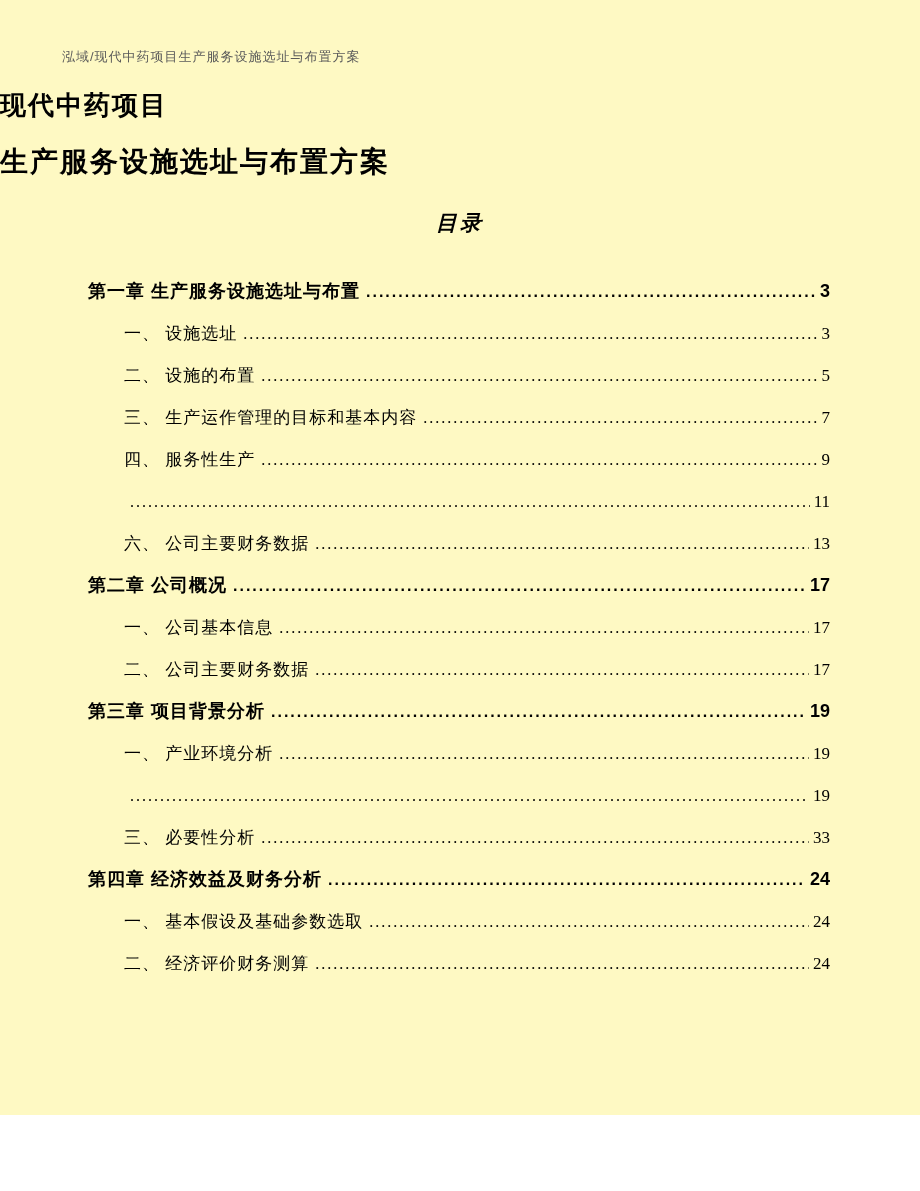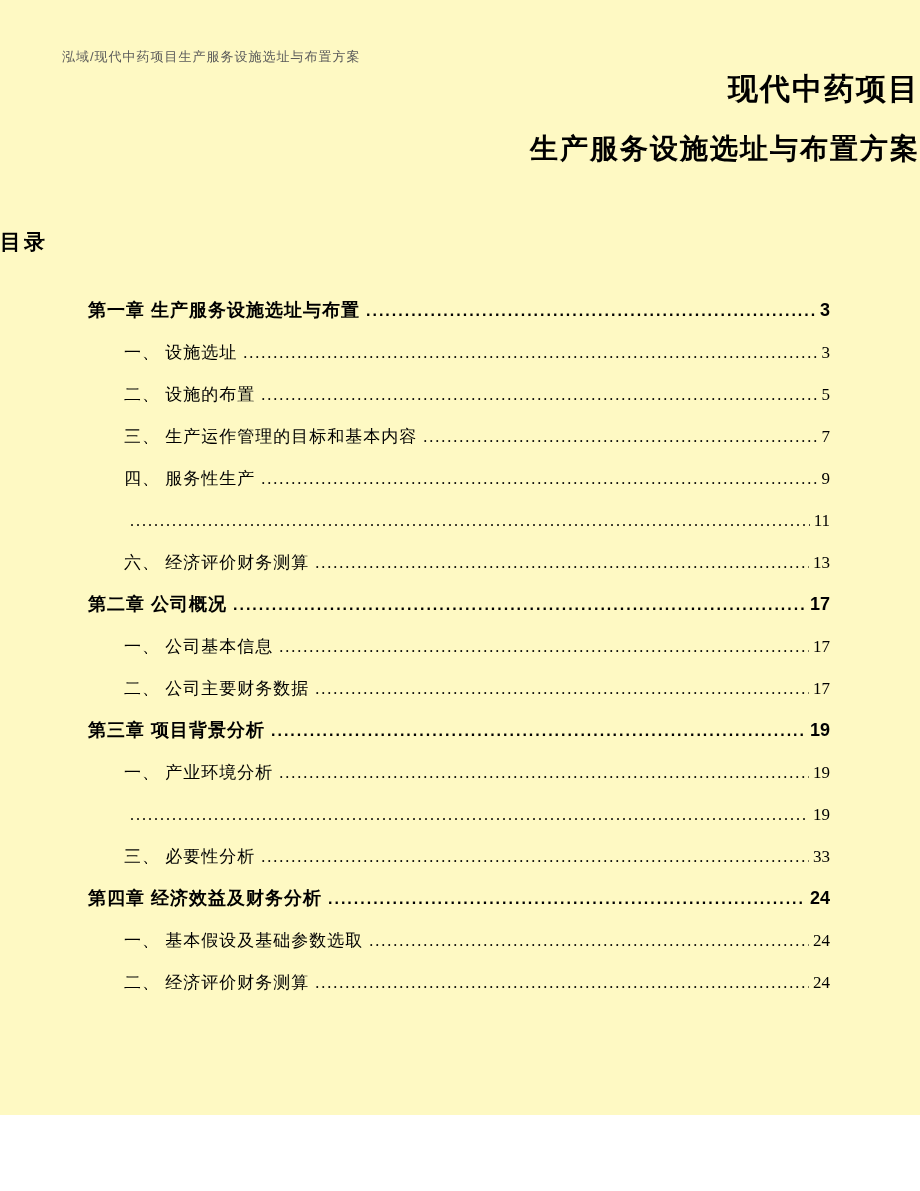--- a/index.html
+++ b/index.html
@@ -19,41 +19,43 @@
   .doc-header {
     position: absolute;
     top: 48px;
     left: 62px;
     font-size: 13px;
     color: #5a5a5a;
     font-family: "Liberation Sans", sans-serif;
     letter-spacing: 1px;
   }
   .title {
-    margin-top: 69px;
-    text-align: right;
-    font-size: 30px;
+    margin-top: 88px;
+    text-align: left;
+    font-size: 26px;
     font-weight: bold;
     font-family: "Liberation Sans", sans-serif;
     letter-spacing: 2px;
   }
   .subtitle {
     margin-top: 20px;
-    text-align: right;
+    text-align: left;
     font-size: 28px;
     font-weight: bold;
     font-family: "Liberation Sans", sans-serif;
     letter-spacing: 2px;
   }
   .toc-heading {
-    margin-top: 60px;
+    margin-top: 28px;
+    text-align: center;
     font-size: 21px;
     font-weight: bold;
     font-family: "Liberation Sans", sans-serif;
     letter-spacing: 3px;
+    font-style: italic;
   }
   .toc-list {
     margin: 44px 90px 0 88px;
   }
   .toc-row {
     display: flex;
     align-items: baseline;
     font-size: 17px;
     line-height: 21px;
     margin-bottom: 21px;
@@ -129,21 +131,21 @@
       <span class="toc-dots">....................................................................................................................................................................................</span>
       <span class="toc-page">9</span>
     </div>
 
     <div class="toc-row sub">
       <span class="toc-dots">....................................................................................................................................................................................</span>
       <span class="toc-page">11</span>
     </div>
 
     <div class="toc-row sub">
-      <span class="toc-label">六、 经济评价财务测算</span>
+      <span class="toc-label">六、 公司主要财务数据</span>
       <span class="toc-dots">....................................................................................................................................................................................</span>
       <span class="toc-page">13</span>
     </div>
 
     <div class="toc-row chapter">
       <span class="toc-label">第二章 公司概况</span>
       <span class="toc-dots">....................................................................................................................................................................................</span>
       <span class="toc-page">17</span>
     </div>
 

